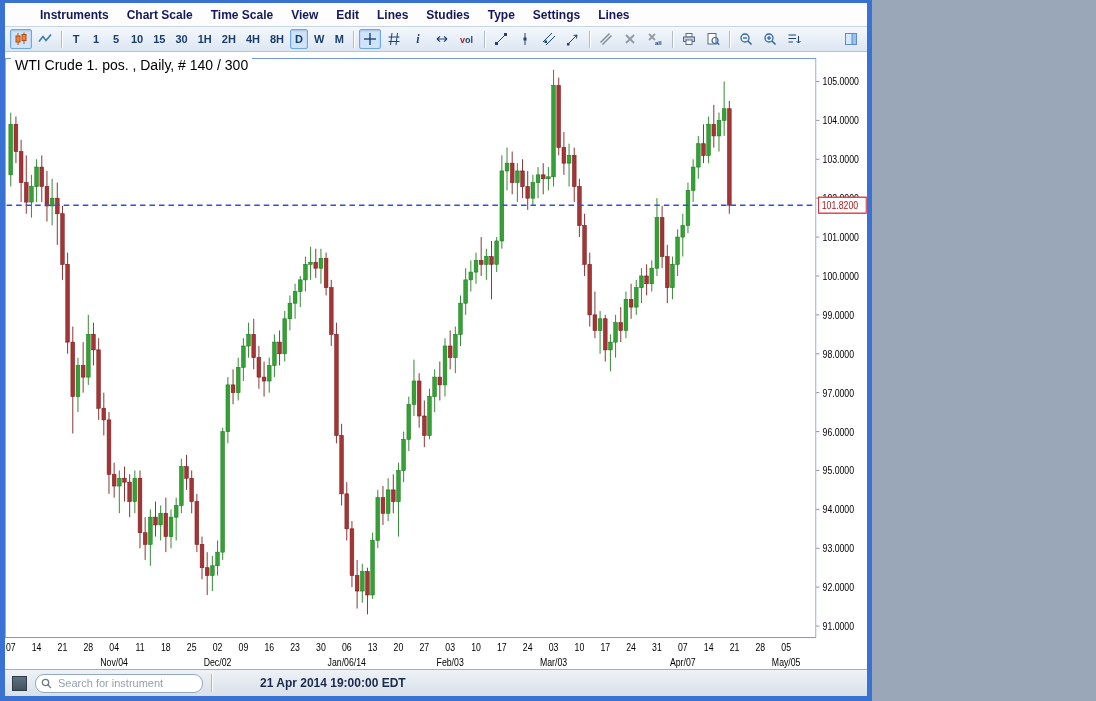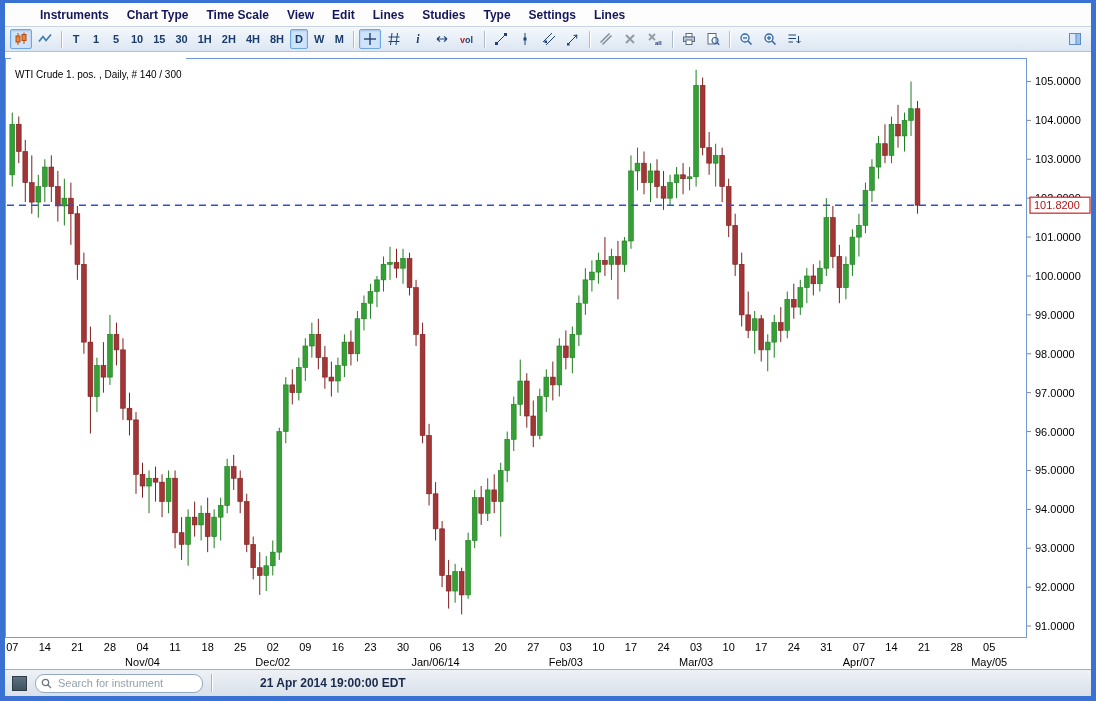--- a/index.html
+++ b/index.html
@@ -1,18 +1,18 @@
 <!DOCTYPE html>
 <html><head>
 <meta charset="utf-8">
 <style>
   * { box-sizing: border-box; }
   body { margin:0; background:#9aa7b8; font-family:"Liberation Sans", sans-serif; }
   .window{
-    width:1096px; height:701px; background:#0ea5e9;
+    width:872px; height:701px; background:#0ea5e9;
     border-left:5px solid #3a72d4; border-right:5px solid #3a72d4;
     border-top:3px solid #3a72d4; border-bottom:5px solid #3a72d4;
     display:flex; flex-direction:column; overflow:hidden;
   }
   
   .menubar{ height:23px; flex:0 0 23px; background:#fdfdfd; display:flex; align-items:center; padding-left:26px; }
   .menu-item{ font-size:12px; font-weight:bold; color:#16165c; padding:2px 9px; cursor:default; white-space:nowrap; }
   
   .toolbar{ height:26px; flex:0 0 26px; background:linear-gradient(#f4f8fc,#dce6f2);
     border-top:1px solid #c8d4e2; border-bottom:1px solid #b4c2d4;
@@ -20,43 +20,43 @@
   .tbtn{ height:20px; min-width:18px; display:flex; align-items:center; justify-content:center;
     font-size:11px; font-weight:bold; color:#1b3d6e; border:1px solid transparent; border-radius:2px;
     padding:0 3px; margin:0 1px; cursor:default; }
   .tbtn.selected{ background:#cfe4fb; border-color:#6fa8e0; box-shadow:inset 0 1px 2px rgba(40,80,140,.25); }
   .tsep{ width:1px; height:17px; background:#aebccc; box-shadow:1px 0 0 #fff; margin:0 4px; }
   .ticon{ display:flex; align-items:center; justify-content:center; }
   .tb-right{ margin-left:auto; display:flex; align-items:center; }
   
   .chart-wrap{ flex:1 1 auto; position:relative; background:#fff; overflow:hidden; }
   .chart-wrap svg{ position:absolute; inset:0; width:100%; height:100%; }
-  .chart-title{ position:absolute; left:6px; top:1px; font-size:10px; color:#000;
-    background:#fff; padding:16px 4px; white-space:nowrap; z-index:2; }
+  .chart-title{ position:absolute; left:6px; top:1px; font-size:14px; color:#000;
+    background:#fff; padding:4px 4px; white-space:nowrap; z-index:2; }
   
   .statusbar{ height:27px; flex:0 0 27px; background:linear-gradient(#eef2f7,#d9e0e9);
     border-top:1px solid #9fb0c4; display:flex; align-items:center; padding:0 7px; }
   .status-square{ width:15px; height:15px; background:linear-gradient(#5d7180,#41525f);
     border:1px solid #2e3c46; margin-right:8px; }
   .search-box{ display:flex; align-items:center; background:#fff; border:1px solid #93a9c2;
     border-radius:9px; height:19px; width:168px; padding:0 5px; }
   .search-box input{ border:none; outline:none; font-size:11px; color:#333; width:100%;
     font-family:"Liberation Sans", sans-serif; background:transparent; margin-left:4px; }
   .search-box input::placeholder{ color:#95a1ad; }
   .status-sep{ width:1px; height:18px; background:#aab6c2; box-shadow:1px 0 0 #fff; margin:0 8px; }
   .timestamp{ font-size:12px; font-weight:bold; color:#1a2a4a; white-space:nowrap;margin-left:40px; }
 </style>
 </head>
 <body>
 
 <div class="window">
 
   <div class="menubar" id="menubar">
       <span class="menu-item">Instruments</span>
-      <span class="menu-item">Chart Type</span>
+      <span class="menu-item">Chart Scale</span>
       <span class="menu-item">Time Scale</span>
       <span class="menu-item">View</span>
       <span class="menu-item">Edit</span>
       <span class="menu-item">Lines</span>
       <span class="menu-item">Studies</span>
       <span class="menu-item">Type</span>
       <span class="menu-item">Settings</span>
       <span class="menu-item">Lines</span>
     </div>
 

